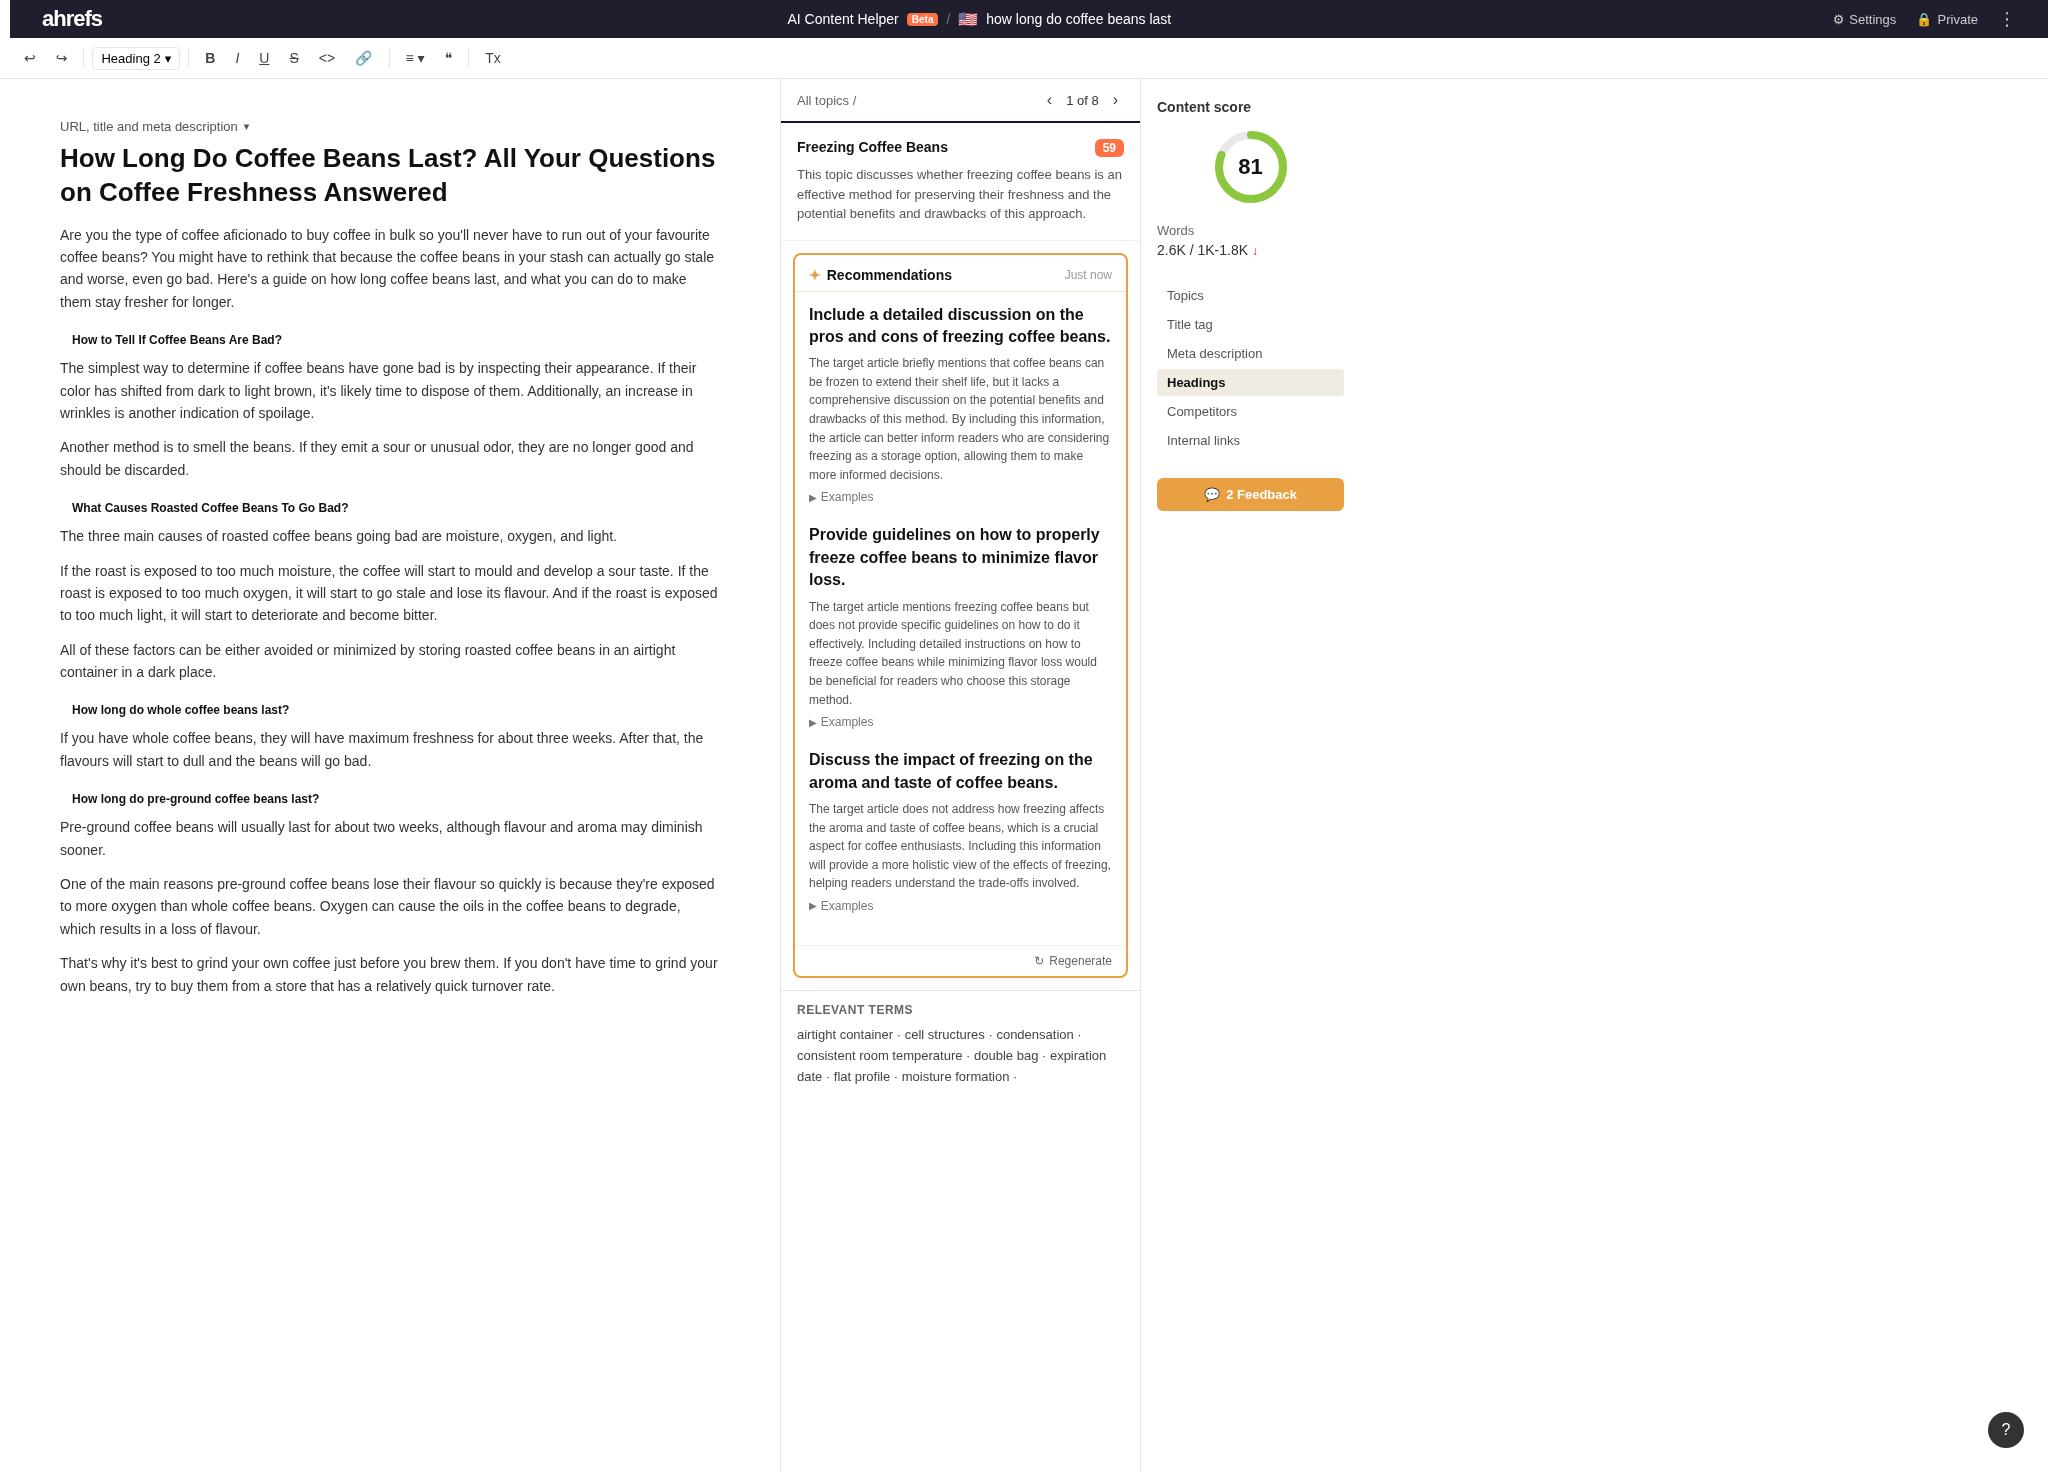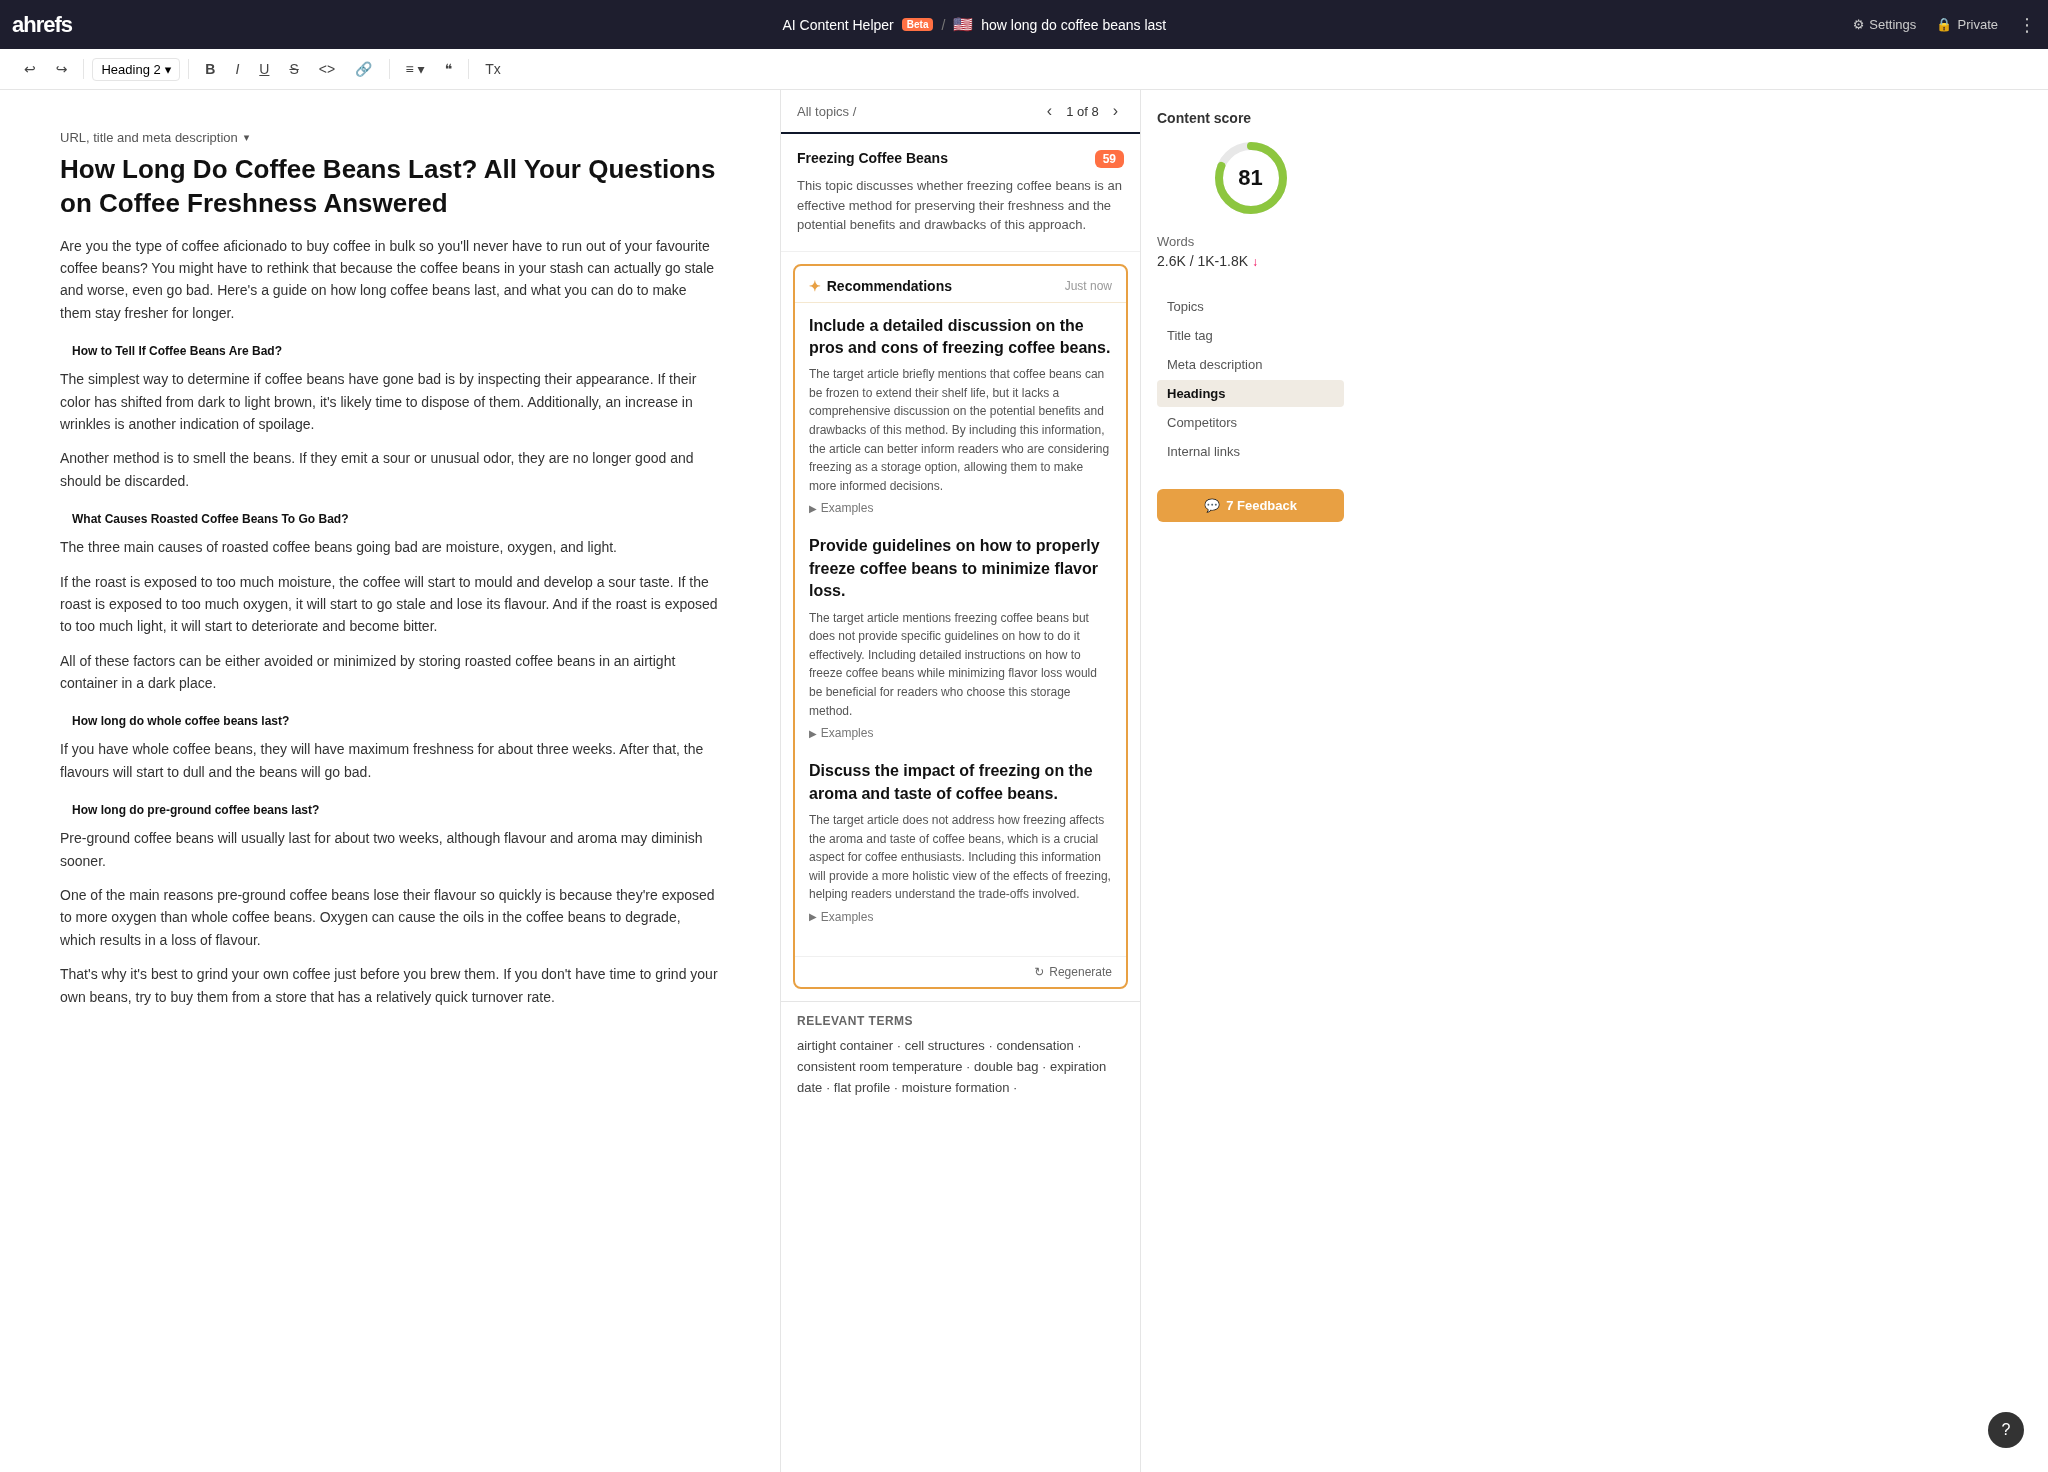--- a/index.html
+++ b/index.html
@@ -3,23 +3,24 @@
   <meta charset="utf-8">
   <style>
     * { box-sizing: border-box; margin: 0; padding: 0; }
     body { font-family: -apple-system, BlinkMacSystemFont, 'Segoe UI', sans-serif; font-size: 14px; background: #fff; color: #1a1a1a; height: 100vh; display: flex; flex-direction: column; overflow: hidden; }
 
     
     .topnav {
       background: #1e1e2e;
       display: flex;
       align-items: center;
-      padding: 0 12px;
-      height: 49px;
-      flex-shrink: 0;
+      padding: 0 32px;
+      height: 38px;
+      flex-shrink: 0;
+      margin-left: 10px;
     }
     .logo { color: #ff7043; font-weight: 700; font-size: 22px; letter-spacing: -1px; margin-right: 24px; }
     .logo span { color: #fff; }
     .nav-center { display: flex; align-items: center; gap: 8px; flex: 1; justify-content: center; color: #ccc; font-size: 14px; }
     .nav-center .app-name { color: #fff; font-weight: 500; }
     .nav-center .beta { background: #ff7043; color: #fff; border-radius: 4px; padding: 1px 5px; font-size: 10px; font-weight: 600; }
     .nav-center .flag { font-size: 16px; }
     .nav-center .doc-title { color: #fff; font-weight: 500; }
     .nav-right { display: flex; align-items: center; gap: 20px; }
     .nav-right .settings { color: #ccc; font-size: 13px; display: flex; align-items: center; gap: 5px; cursor: pointer; }
@@ -378,21 +379,21 @@
         <div class="nav-tab">Topics</div>
         <div class="nav-tab">Title tag</div>
         <div class="nav-tab">Meta description</div>
         <div class="nav-tab active">Headings</div>
         <div class="nav-tab">Competitors</div>
         <div class="nav-tab">Internal links</div>
       </div>
 
     <button class="feedback-btn">
       <span>💬</span>
-      <span>7 Feedback</span>
+      <span>2 Feedback</span>
     </button>
   </div>
 
 </div>
 
 <div class="help-bubble">
   <span>?</span>
 </div>
 
 </body></html>

